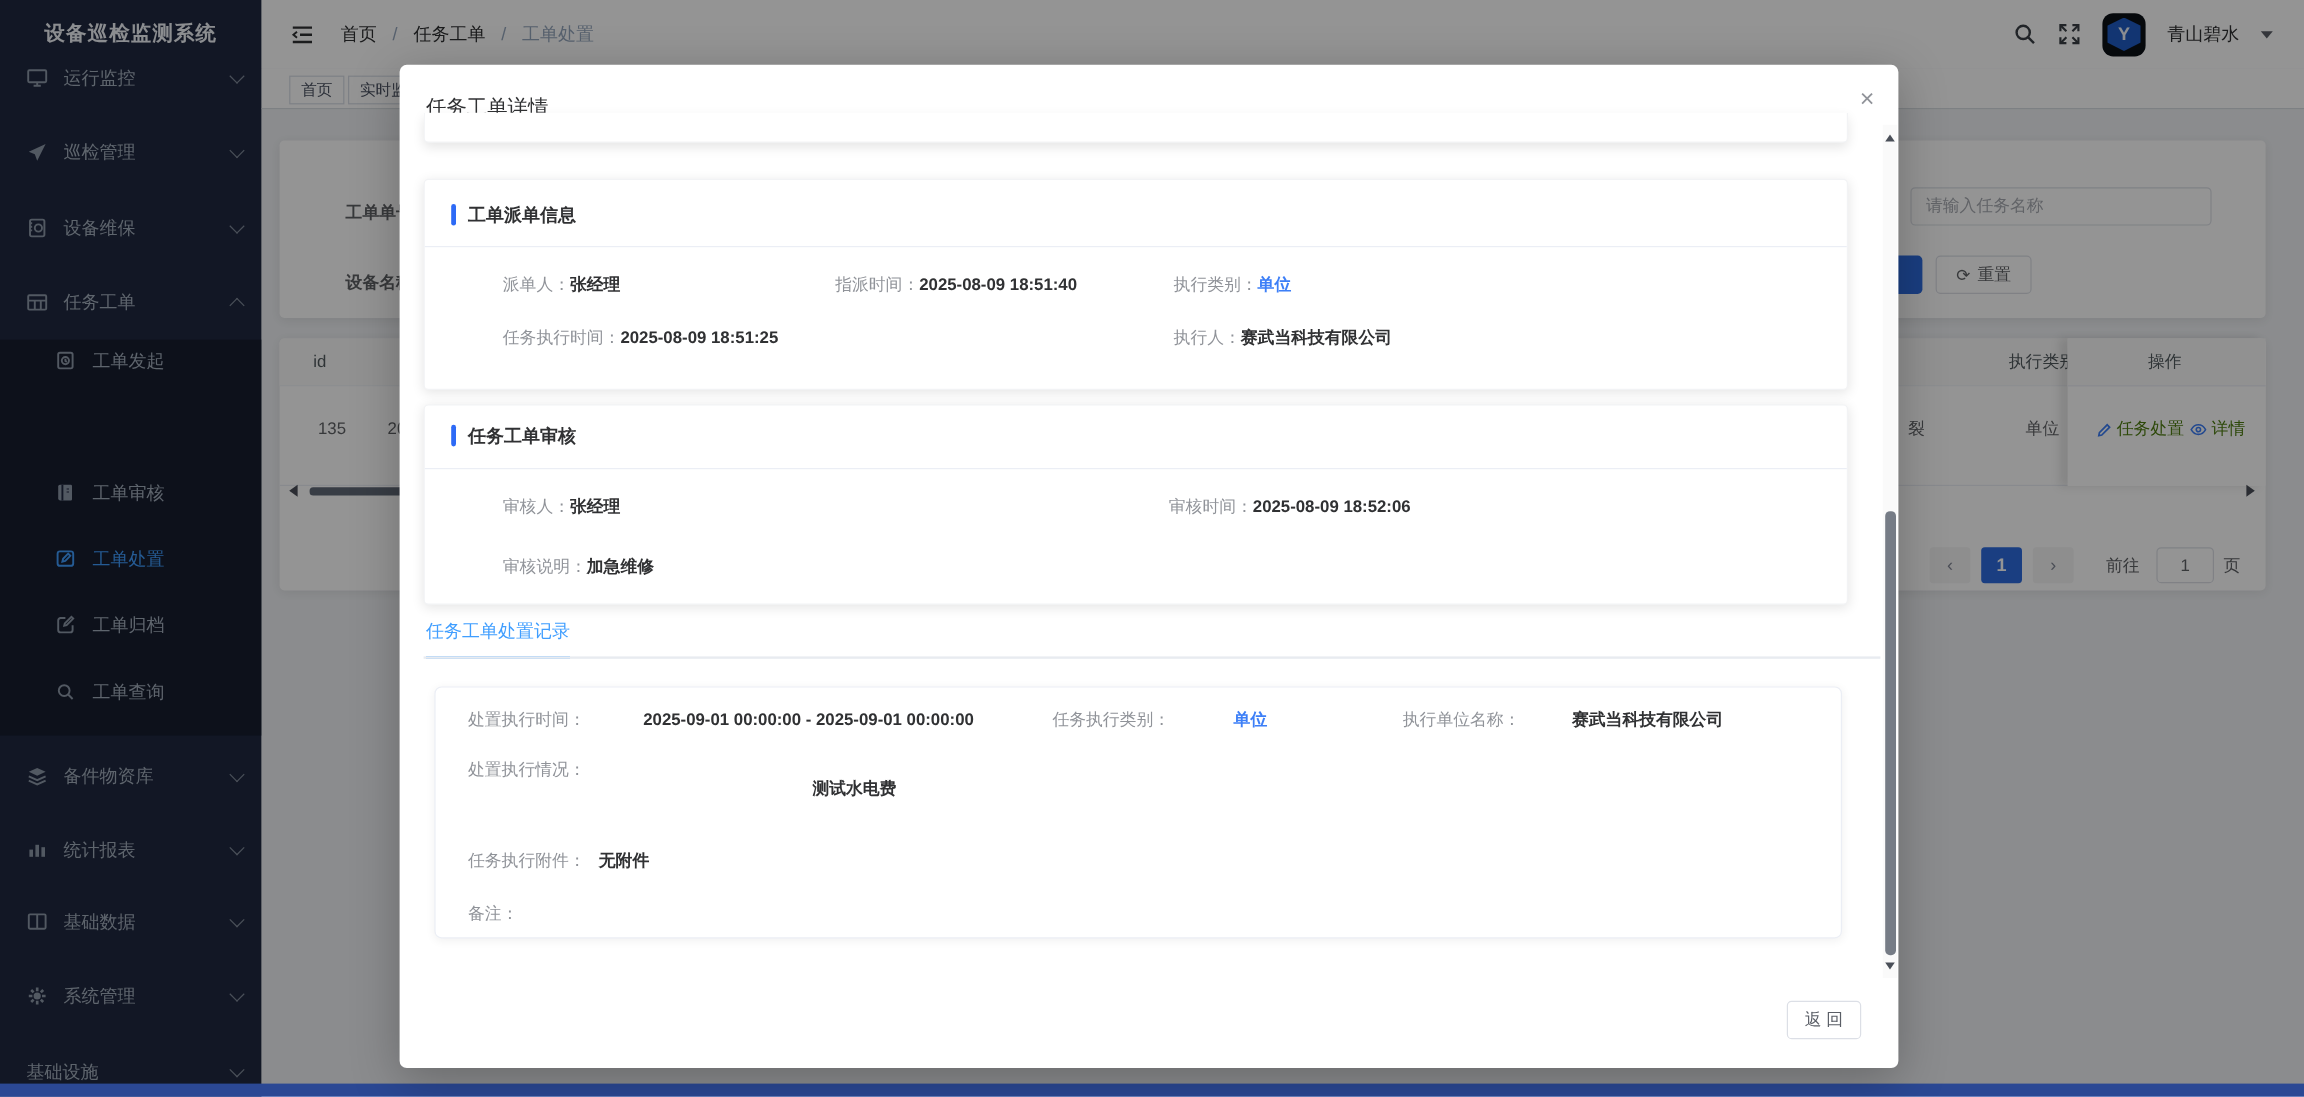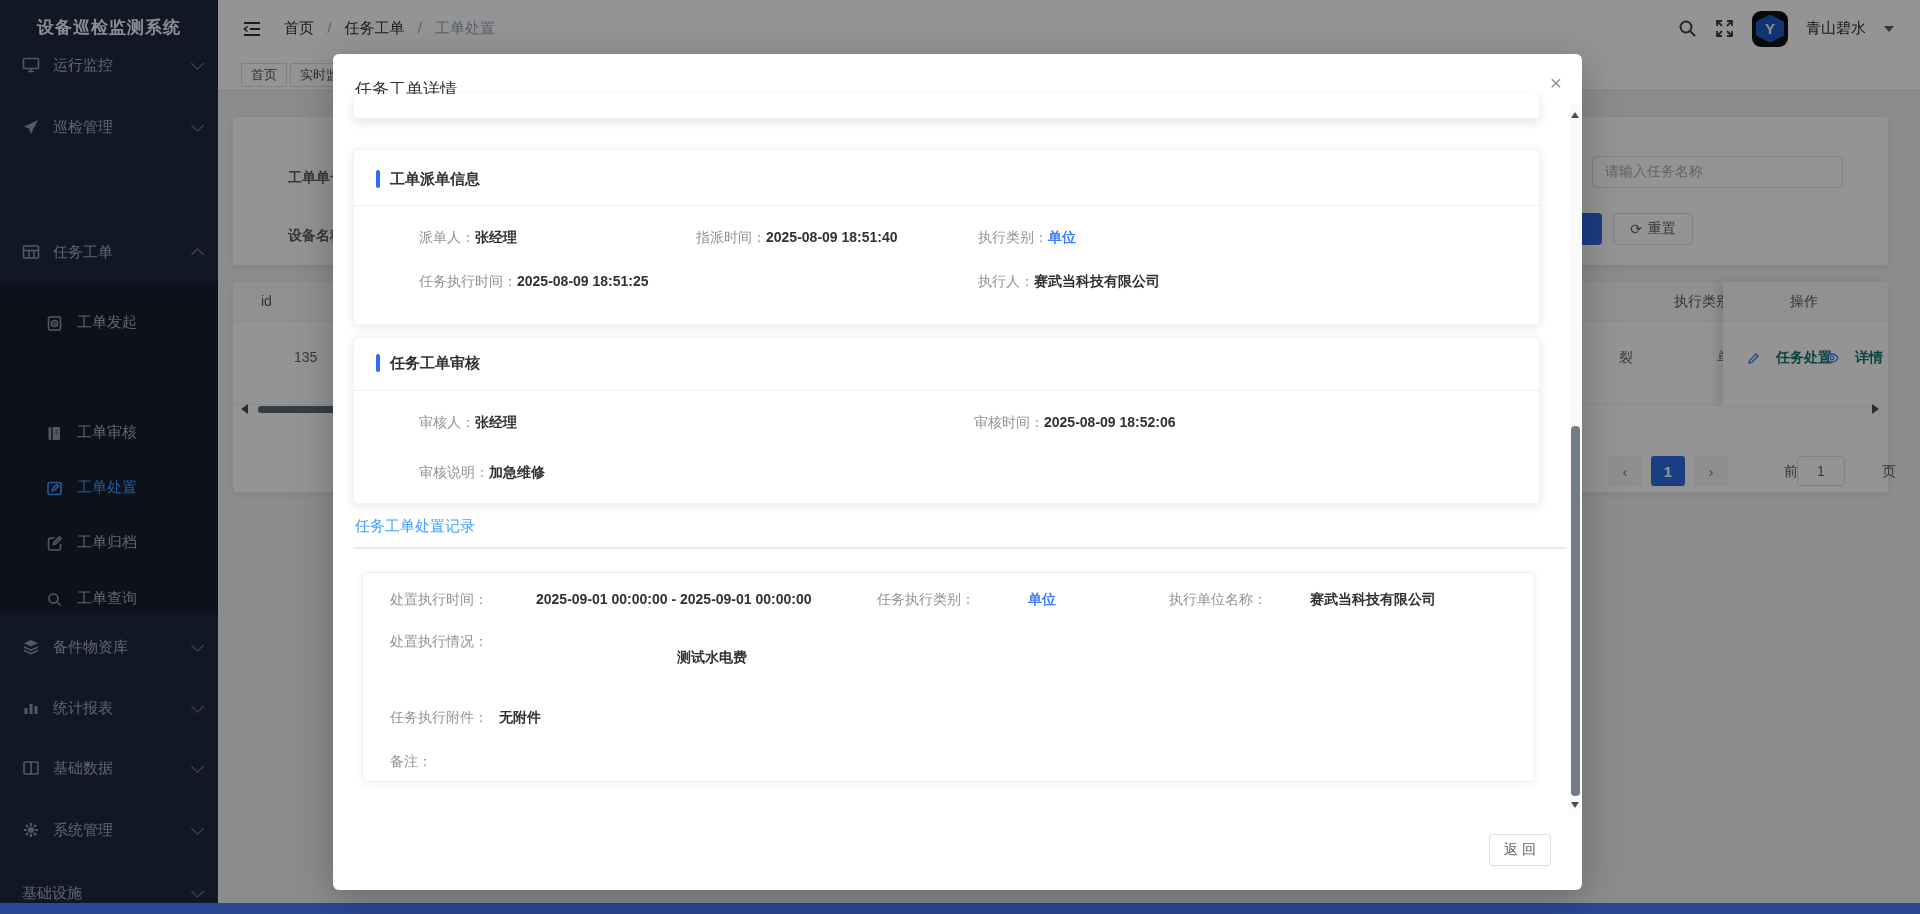--- a/index.html
+++ b/index.html
@@ -13,21 +13,21 @@
     background:#202940; z-index:1; }
   .logo { position:absolute; top:8px; left:0; width:218px; height:40px; line-height:40px;
     text-align:center; color:#f0f3f8; font-size:17px; font-weight:bold; letter-spacing:1px; }
   .submenu-bg { position:absolute; top:283px; left:0; width:218px; height:330px; background:#171e30; }
   .mi { position:absolute; left:0; width:218px; height:40px; display:flex; align-items:center;
     padding-left:22px; color:#a3aebc; font-size:15px; cursor:pointer; }
   .mi .ic { width:18px; height:18px; margin-right:13px; flex:0 0 18px; display:inline-flex; }
   .mi .chev { position:absolute; right:16px; width:9px; height:9px; border-right:1.5px solid #808a9a;
     border-bottom:1.5px solid #808a9a; transform:rotate(45deg); margin-top:-4px; }
   .mi .chev.up { transform:rotate(-135deg); margin-top:4px; }
-  .smi { position:absolute; left:0; width:256px; height:40px; display:flex; align-items:flex-end;
+  .smi { position:absolute; left:0; width:256px; height:40px; display:flex; align-items:flex-start;
     padding-left:46px; color:#a3aebc; font-size:15px; cursor:pointer; }
   .smi .ic { width:17px; height:17px; margin-right:14px; flex:0 0 17px; display:inline-flex; }
   .smi.active { color:#409eff; }
   .smi.active svg { stroke:#409eff; }
   .sidebar svg { stroke:#8e99a9; fill:none; stroke-width:1.6; width:100%; height:100%; }
 
   
   .hdr { position:absolute; left:218px; top:0; width:1702px; height:57px; background:#fff; z-index:2;
     display:flex; align-items:center; }
   .crumb { color:#303133; font-size:15px; }
@@ -51,22 +51,22 @@
   .content { position:absolute; left:218px; top:91px; width:1702px; height:823px; background:#f0f2f5; z-index:1; }
   .card { position:absolute; background:#fff; border-radius:4px; box-shadow:0 2px 10px rgba(0,0,0,.08); }
   .flabel { position:absolute; color:#606266; font-weight:bold; font-size:14px; white-space:nowrap; }
   .inp { position:absolute; background:#fff; border:1px solid #dcdfe6; border-radius:4px;
     color:#a8abb2; font-size:14px; display:flex; align-items:center; padding:0 12px; white-space:nowrap; }
   .btn-blue { position:absolute; background:#2d6cdf; color:#fff; border-radius:4px; font-size:14px;
     display:flex; align-items:center; justify-content:center; white-space:nowrap; }
   .btn-plain { position:absolute; background:#fff; border:1px solid #dcdfe6; border-radius:4px;
     color:#606266; font-size:14px; display:flex; align-items:center; justify-content:center; gap:6px; white-space:nowrap; }
   .th { position:absolute; color:#515a5e; font-weight:normal; font-size:14px; white-space:nowrap; }
-  .td { position:absolute; color:#606266; font-size:14px; white-space:nowrap;margin-left:29px; }
-  .tlink { color:#0f766e; display:inline-flex; align-items:center; gap:16px; cursor:pointer; white-space:nowrap;font-weight:bold; }
+  .td { position:absolute; color:#606266; font-size:14px; white-space:nowrap; }
+  .tlink { color:#4d7c0f; display:inline-flex; align-items:center; gap:4px; cursor:pointer; white-space:nowrap; }
   .fixed-col { position:absolute; background:#fff; box-shadow:-7px 0 8px rgba(0,0,0,.10); }
   .hthumb { position:absolute; height:7px; border-radius:3px; background:#616a78; }
   .tri { position:absolute; width:0; height:0; }
   .pg-btn { position:absolute; width:34px; height:30px; border-radius:3px; background:#f4f4f5;
     color:#808694; display:flex; align-items:center; justify-content:center; font-size:15px; }
   .pg-active { background:#2d6cdf; color:#fff; font-weight:bold; }
   .strip { position:absolute; left:0; top:903px; width:1920px; height:11px; background:#4a7dff; z-index:10; }
 
   
   .overlay { position:absolute; inset:0; background:rgba(0,0,0,.42); z-index:50; }
@@ -117,20 +117,31 @@
     </div>
     <div class="mi" style="top:107px">
       <span class="ic">
           <svg viewBox="0 0 18 18">
             <path d="M16 2L2 8.5l5 2L9 16l7-14z" fill="#8e99a9" stroke="none"></path>
           </svg>
         </span>
       <span>巡检管理</span>
       <span class="chev"></span>
     </div>
+    <div class="mi" style="top:170px">
+      <span class="ic">
+          <svg viewBox="0 0 18 18">
+            <rect x="3" y="2" width="12" height="14" rx="1.5"></rect>
+            <circle cx="10" cy="9" r="3"></circle>
+            <path d="M3.2 5h1.6M3.2 8h1.6M3.2 11h1.6"></path>
+          </svg>
+        </span>
+      <span>设备维保</span>
+      <span class="chev"></span>
+    </div>
     <div class="mi" style="top:232px">
       <span class="ic">
           <svg viewBox="0 0 18 18">
             <rect x="1.5" y="3" width="15" height="12" rx="1"></rect>
             <path d="M1.5 7.5h15M7 7.5v7.5M12 7.5v7.5"></path>
           </svg>
         </span>
       <span>任务工单</span>
       <span class="chev up"></span>
     </div>

